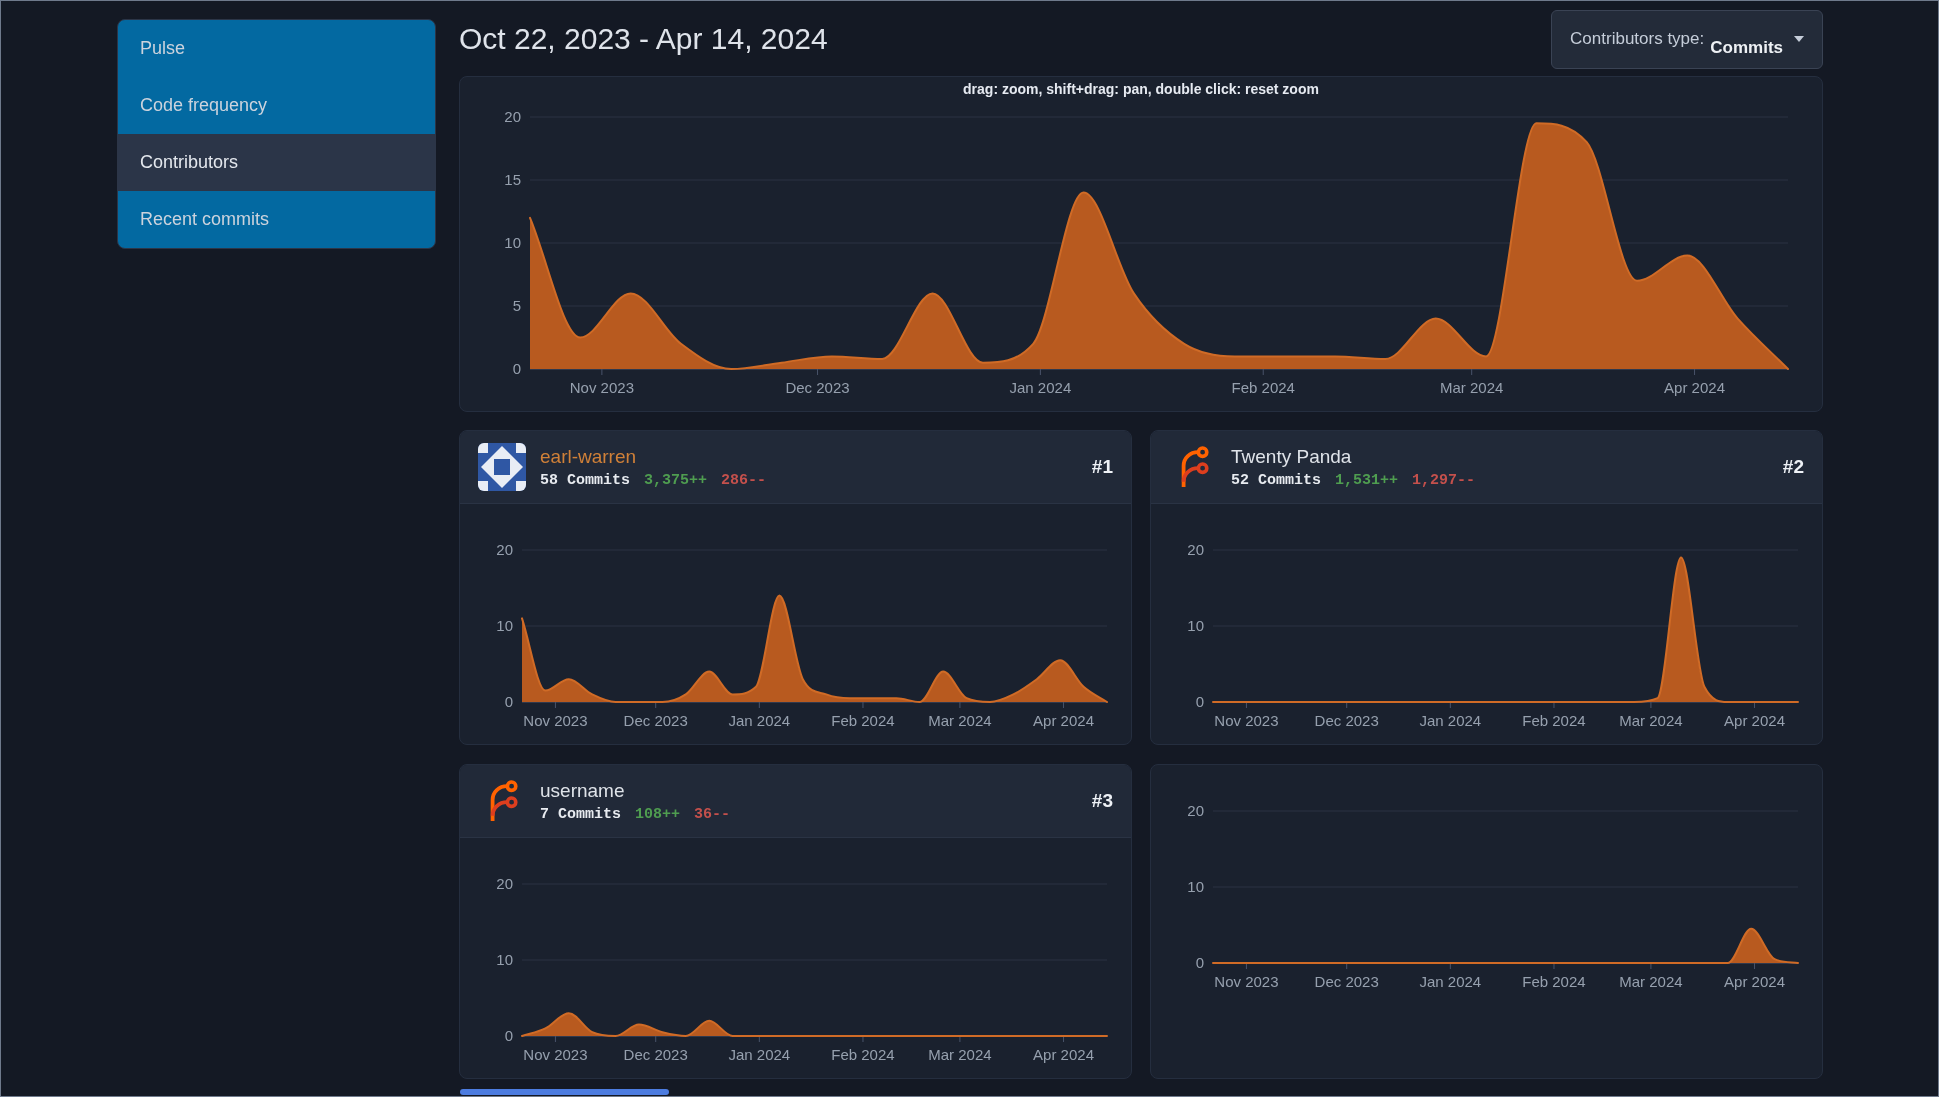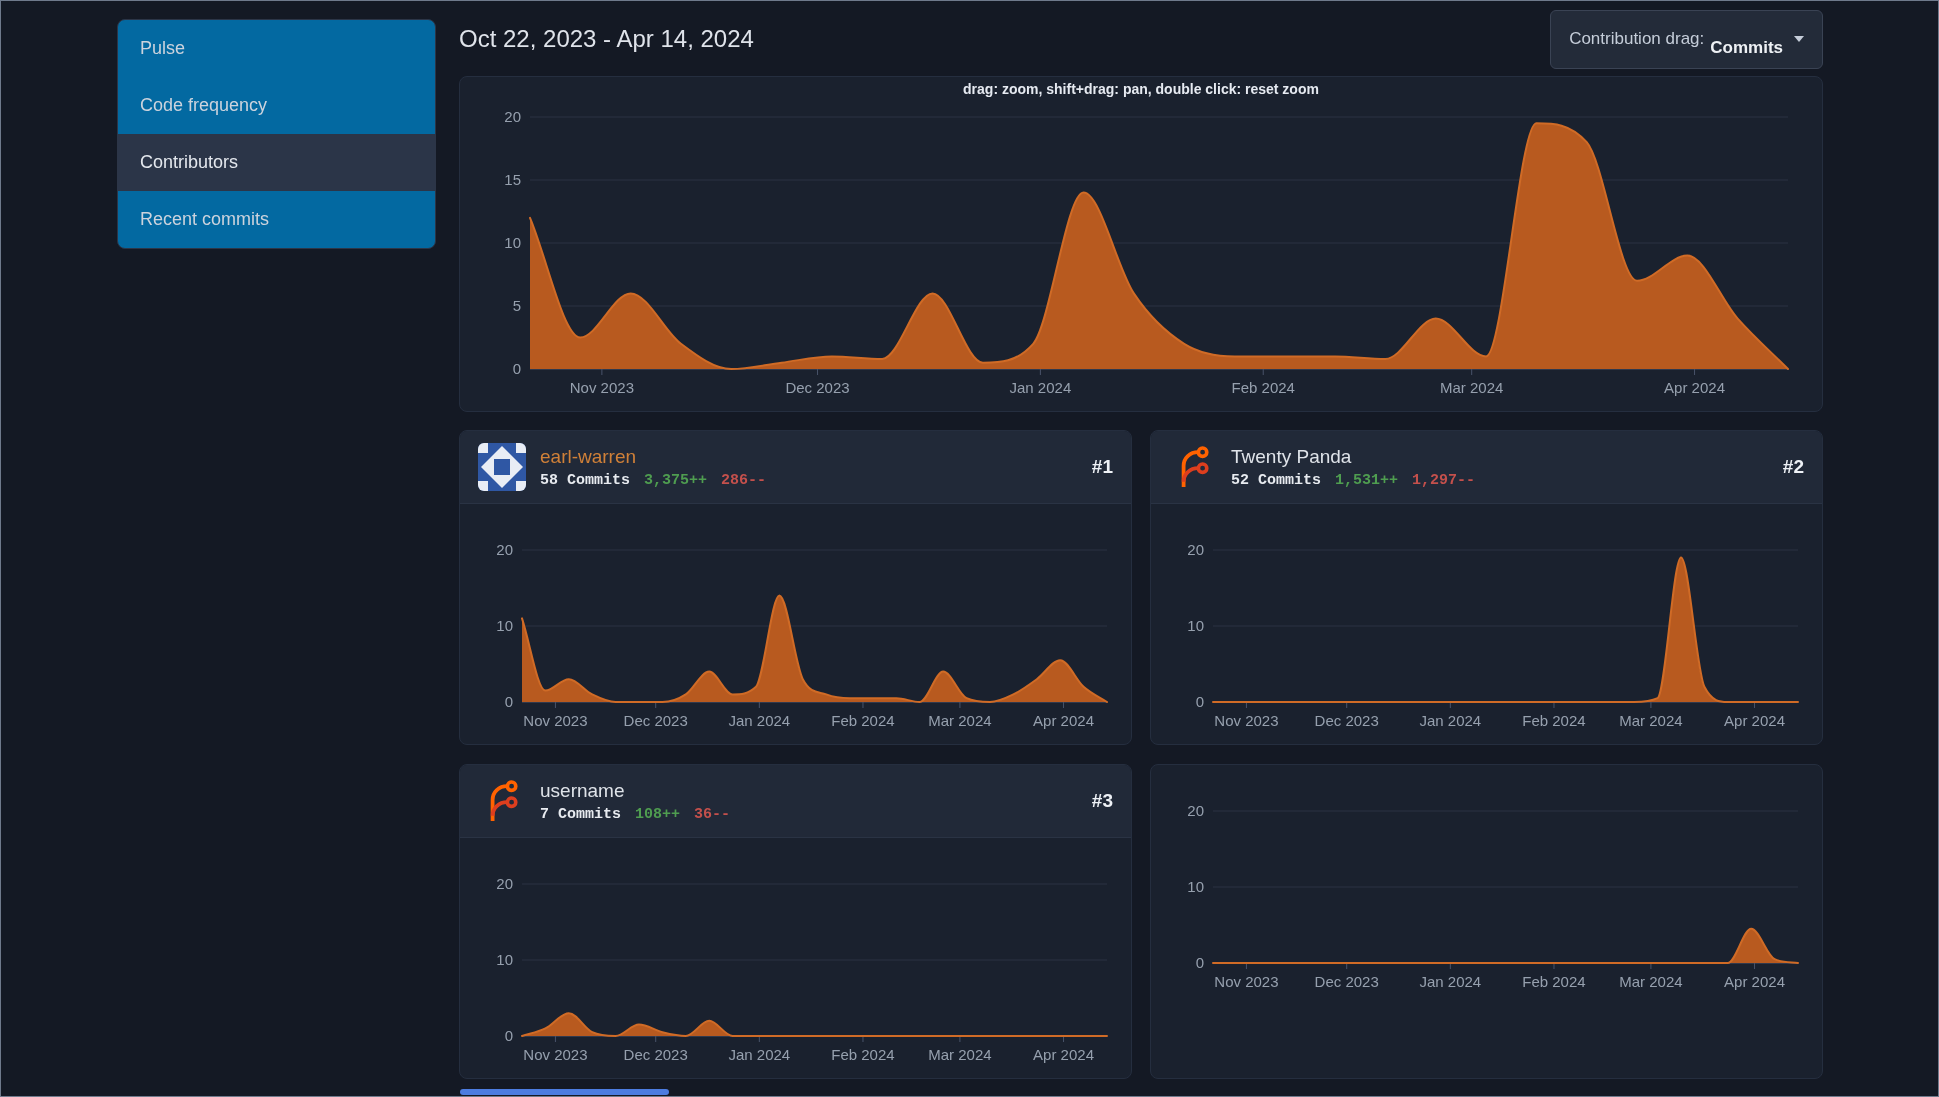--- a/index.html
+++ b/index.html
@@ -14,21 +14,21 @@
 
   
   .sidebar { flex:0 0 458px; width:458px; padding:18px 0 0 116px; }
   .menu { width:319px; background:#0369a1; border:1px solid #2c3547; border-radius:8px; overflow:hidden; }
   .menu-item { padding:18px 22px; font-size:18px; color:#ccd3dd; cursor:pointer; }
   .menu-item.active { background:#2b3548; color:#e4e8ee; }
 
   
   .content { flex:1; padding:15px 115px 0 0; }
   .content-header { display:flex; justify-content:space-between; align-items:center; height:46px; margin-bottom:14px; }
-  .date-range { font-size:24px; font-weight:400; color:#dfe3ea; }
+  .date-range { font-size:30px; font-weight:400; color:#dfe3ea; }
   .dropdown { background:#232b39; border:1px solid #3a4354; border-radius:6px; padding:10px 18px;
               font-size:17px; color:#c5cdd9; display:flex; align-items:center; gap:6px; cursor:pointer;
               font-family:"Liberation Sans", sans-serif; }
   .dropdown b { color:#eef1f5; font-weight:700;margin-top:17px; }
   .caret { width:0; height:0; border-left:5px solid transparent; border-right:5px solid transparent;
            border-top:6px solid #c5cdd9; margin-left:5px; }
 
   .panel { background:#1a212e; border:1px solid #252e3f; border-radius:8px; }
   .main-panel { padding:4px 24px 8px; }
   .chart-hint { text-align:center; font-size:14px; font-weight:700; color:#e6eaf1; height:20px; }
@@ -64,21 +64,21 @@
       <div class="menu-item active">Contributors</div>
       <div class="menu-item">Recent commits</div>
     </nav>
   </aside>
 
   <main class="content">
 
     <div class="content-header">
       <h2 class="date-range">Oct 22, 2023 - Apr 14, 2024</h2>
       <button class="dropdown">
-        <span>Contribution drag:</span>
+        <span>Contributors type:</span>
         <b>Commits</b>
         <span class="caret"></span>
       </button>
     </div>
 
     <section class="panel main-panel">
       <div class="chart-hint">drag: zoom, shift+drag: pan, double click: reset zoom</div>
       <div class="chart">
           <svg width="1314" height="302" viewBox="0 0 1314 302">
             <line x1="46" y1="268" x2="1304" y2="268" stroke="#49536a" stroke-width="1"></line>

